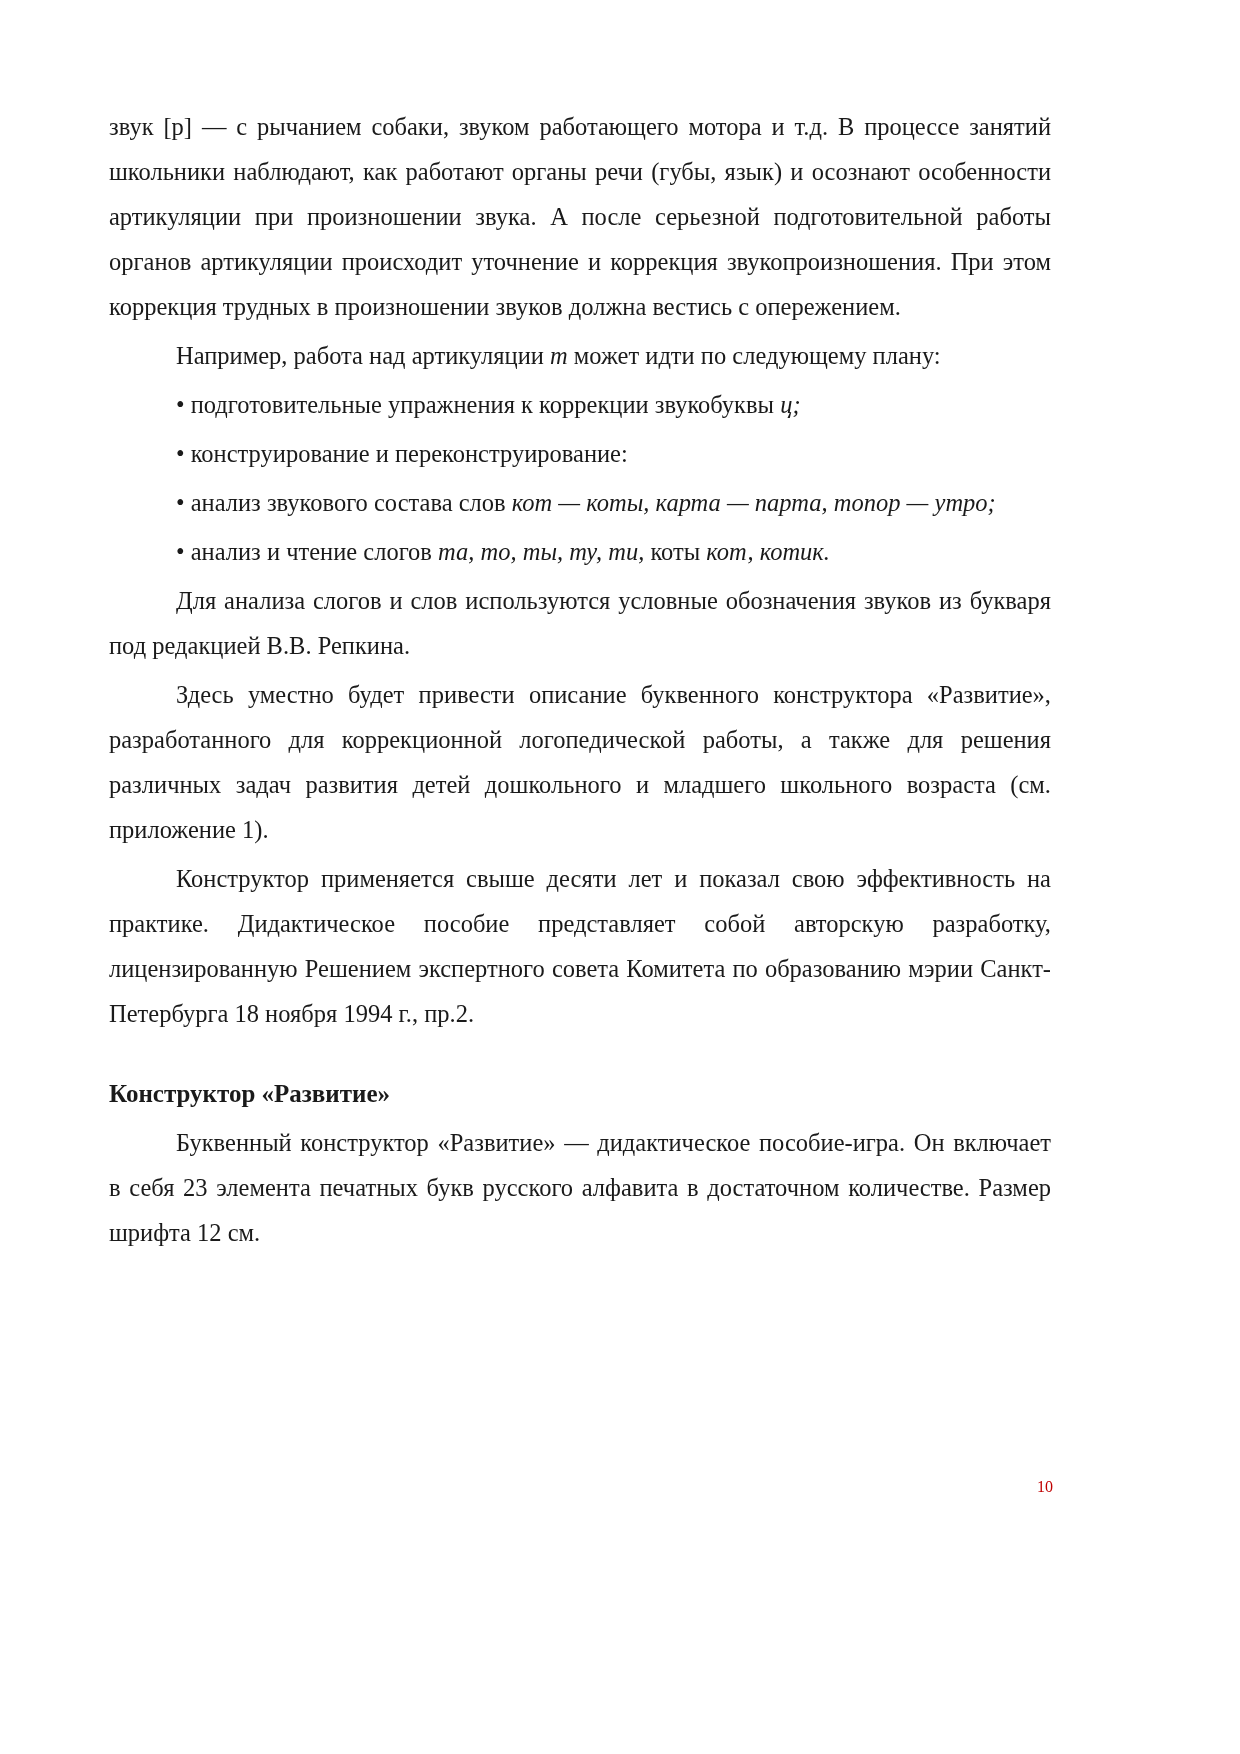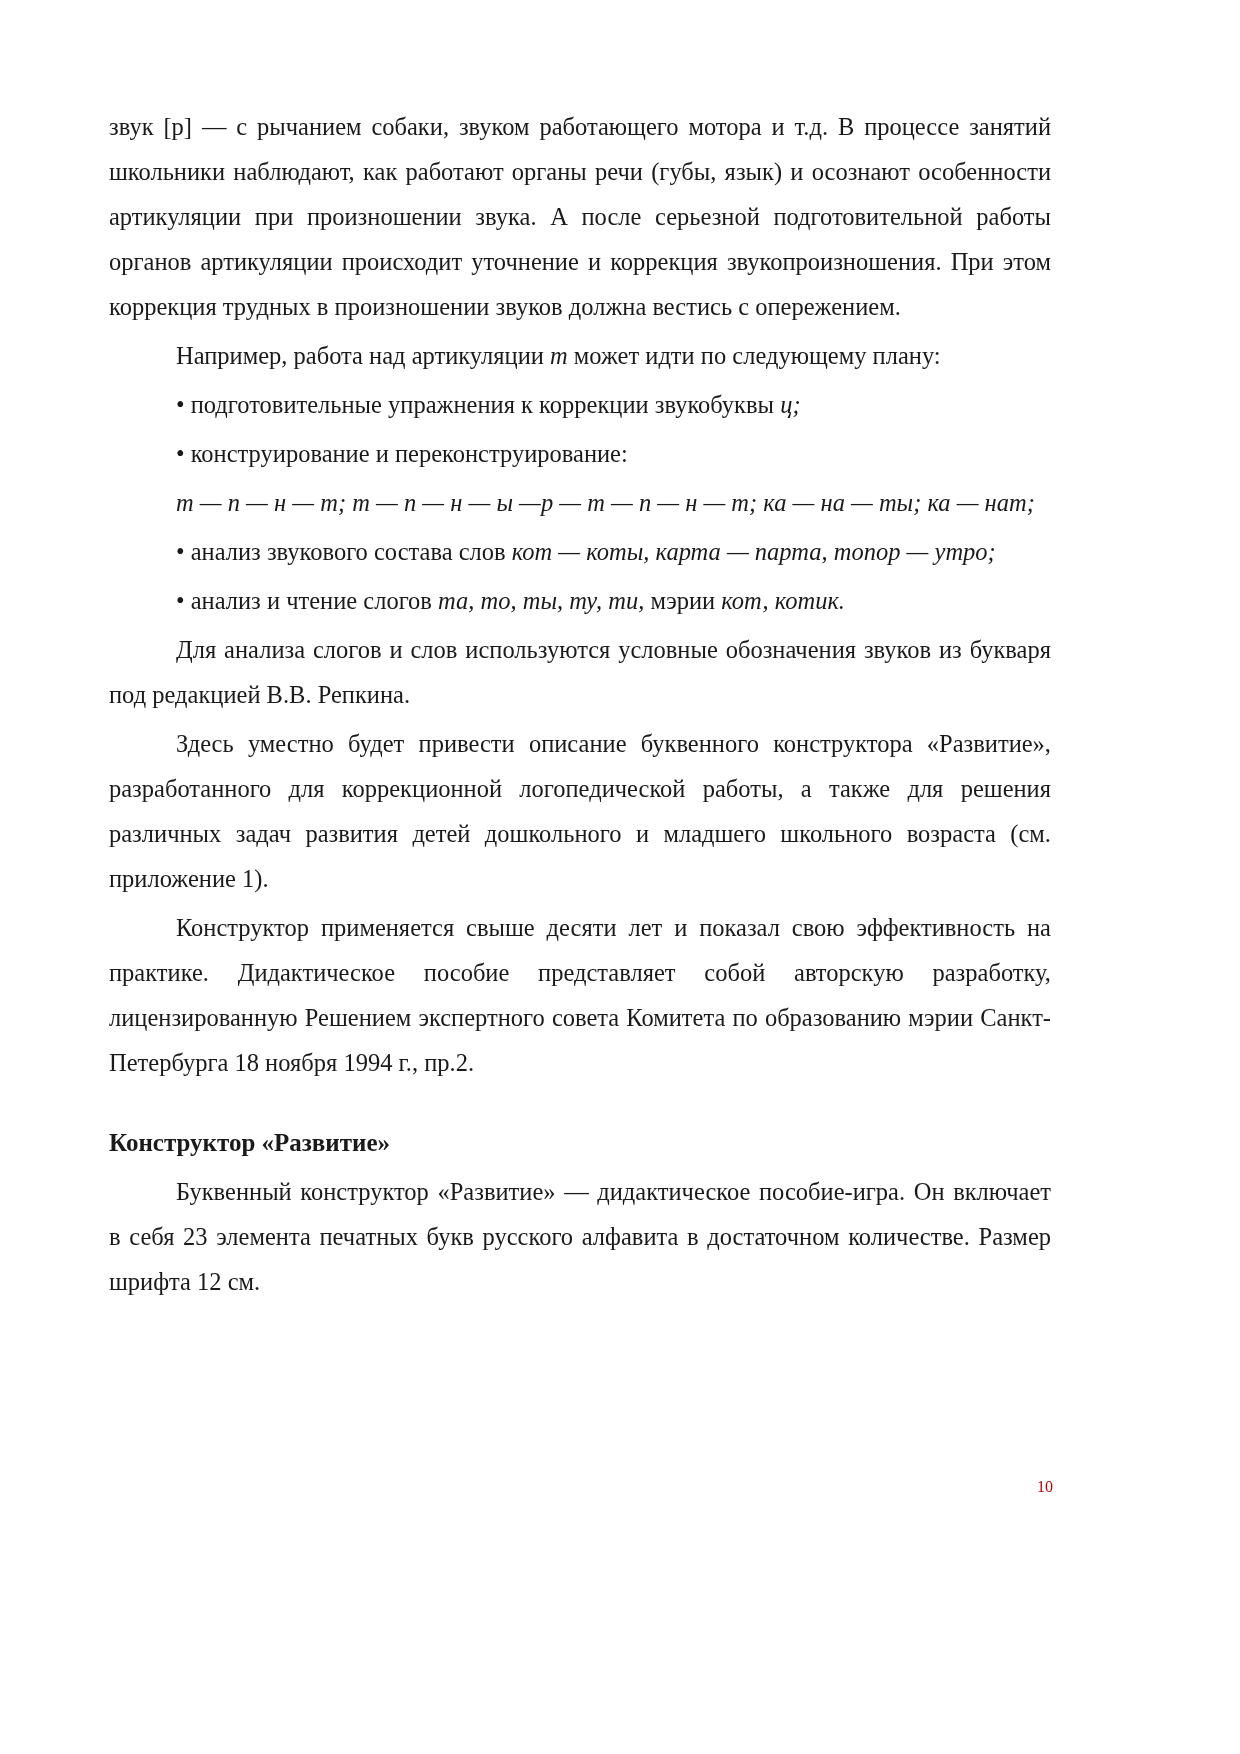--- a/index.html
+++ b/index.html
@@ -27,25 +27,24 @@
 <div class="page">
   <p>звук [р] — с рычанием собаки, звуком работающего мотора и т.д. В процессе занятий школьники наблюдают, как работают органы речи (губы, язык) и осознают особенности артикуляции при произношении звука. А после серьезной подготовительной работы органов артикуляции происходит уточнение и коррекция звукопроизношения. При этом коррекция трудных в произношении звуков должна вестись с опережением.</p>
 
   <p class="indent"><span>Например, работа над артикуляции </span><i>т</i><span> может идти по следующему плану:</span></p>
 
 
   <p class="indent"><span>• подготовительные упражнения к коррекции звукобуквы </span><i>ц;</i></p>
 
   <p class="indent">• конструирование и переконструирование:</p>
 
-  <p class="indent"><i>т — п — н — т; т — п — н — ы —р — т — п — н — т; ка — на — ты; ка — нат;</i></p>
 
   <p class="indent"><span>• анализ звукового состава слов </span><i>кот — коты, карта — парта, топор — утро;</i></p>
 
-  <p class="indent"><span>• анализ и чтение слогов </span><i>та, то, ты, ту, ти,</i><span> мэрии </span><i>кот, котик.</i></p>
+  <p class="indent"><span>• анализ и чтение слогов </span><i>та, то, ты, ту, ти,</i><span> коты </span><i>кот, котик.</i></p>
 
   <p class="indent">Для анализа слогов и слов используются условные обозначения звуков из букваря под редакцией В.В. Репкина.</p>
   <p class="indent">Здесь уместно будет привести описание буквенного конструктора «Развитие», разработанного для коррекционной логопедической работы, а также для решения различных задач развития детей дошкольного и младшего школьного возраста (см. приложение 1).</p>
   <p class="indent">Конструктор применяется свыше десяти лет и показал свою эффективность на практике. Дидактическое пособие представляет собой авторскую разработку, лицензированную Решением экспертного совета Комитета по образованию мэрии Санкт-Петербурга 18 ноября 1994 г., пр.2.</p>
 
   <p class="heading">Конструктор «Развитие»</p>
 
   <p class="indent">Буквенный конструктор «Развитие» — дидактическое пособие-игра. Он включает в себя 23 элемента печатных букв русского алфавита в достаточном количестве. Размер шрифта 12 см.</p>
 </div>
 

